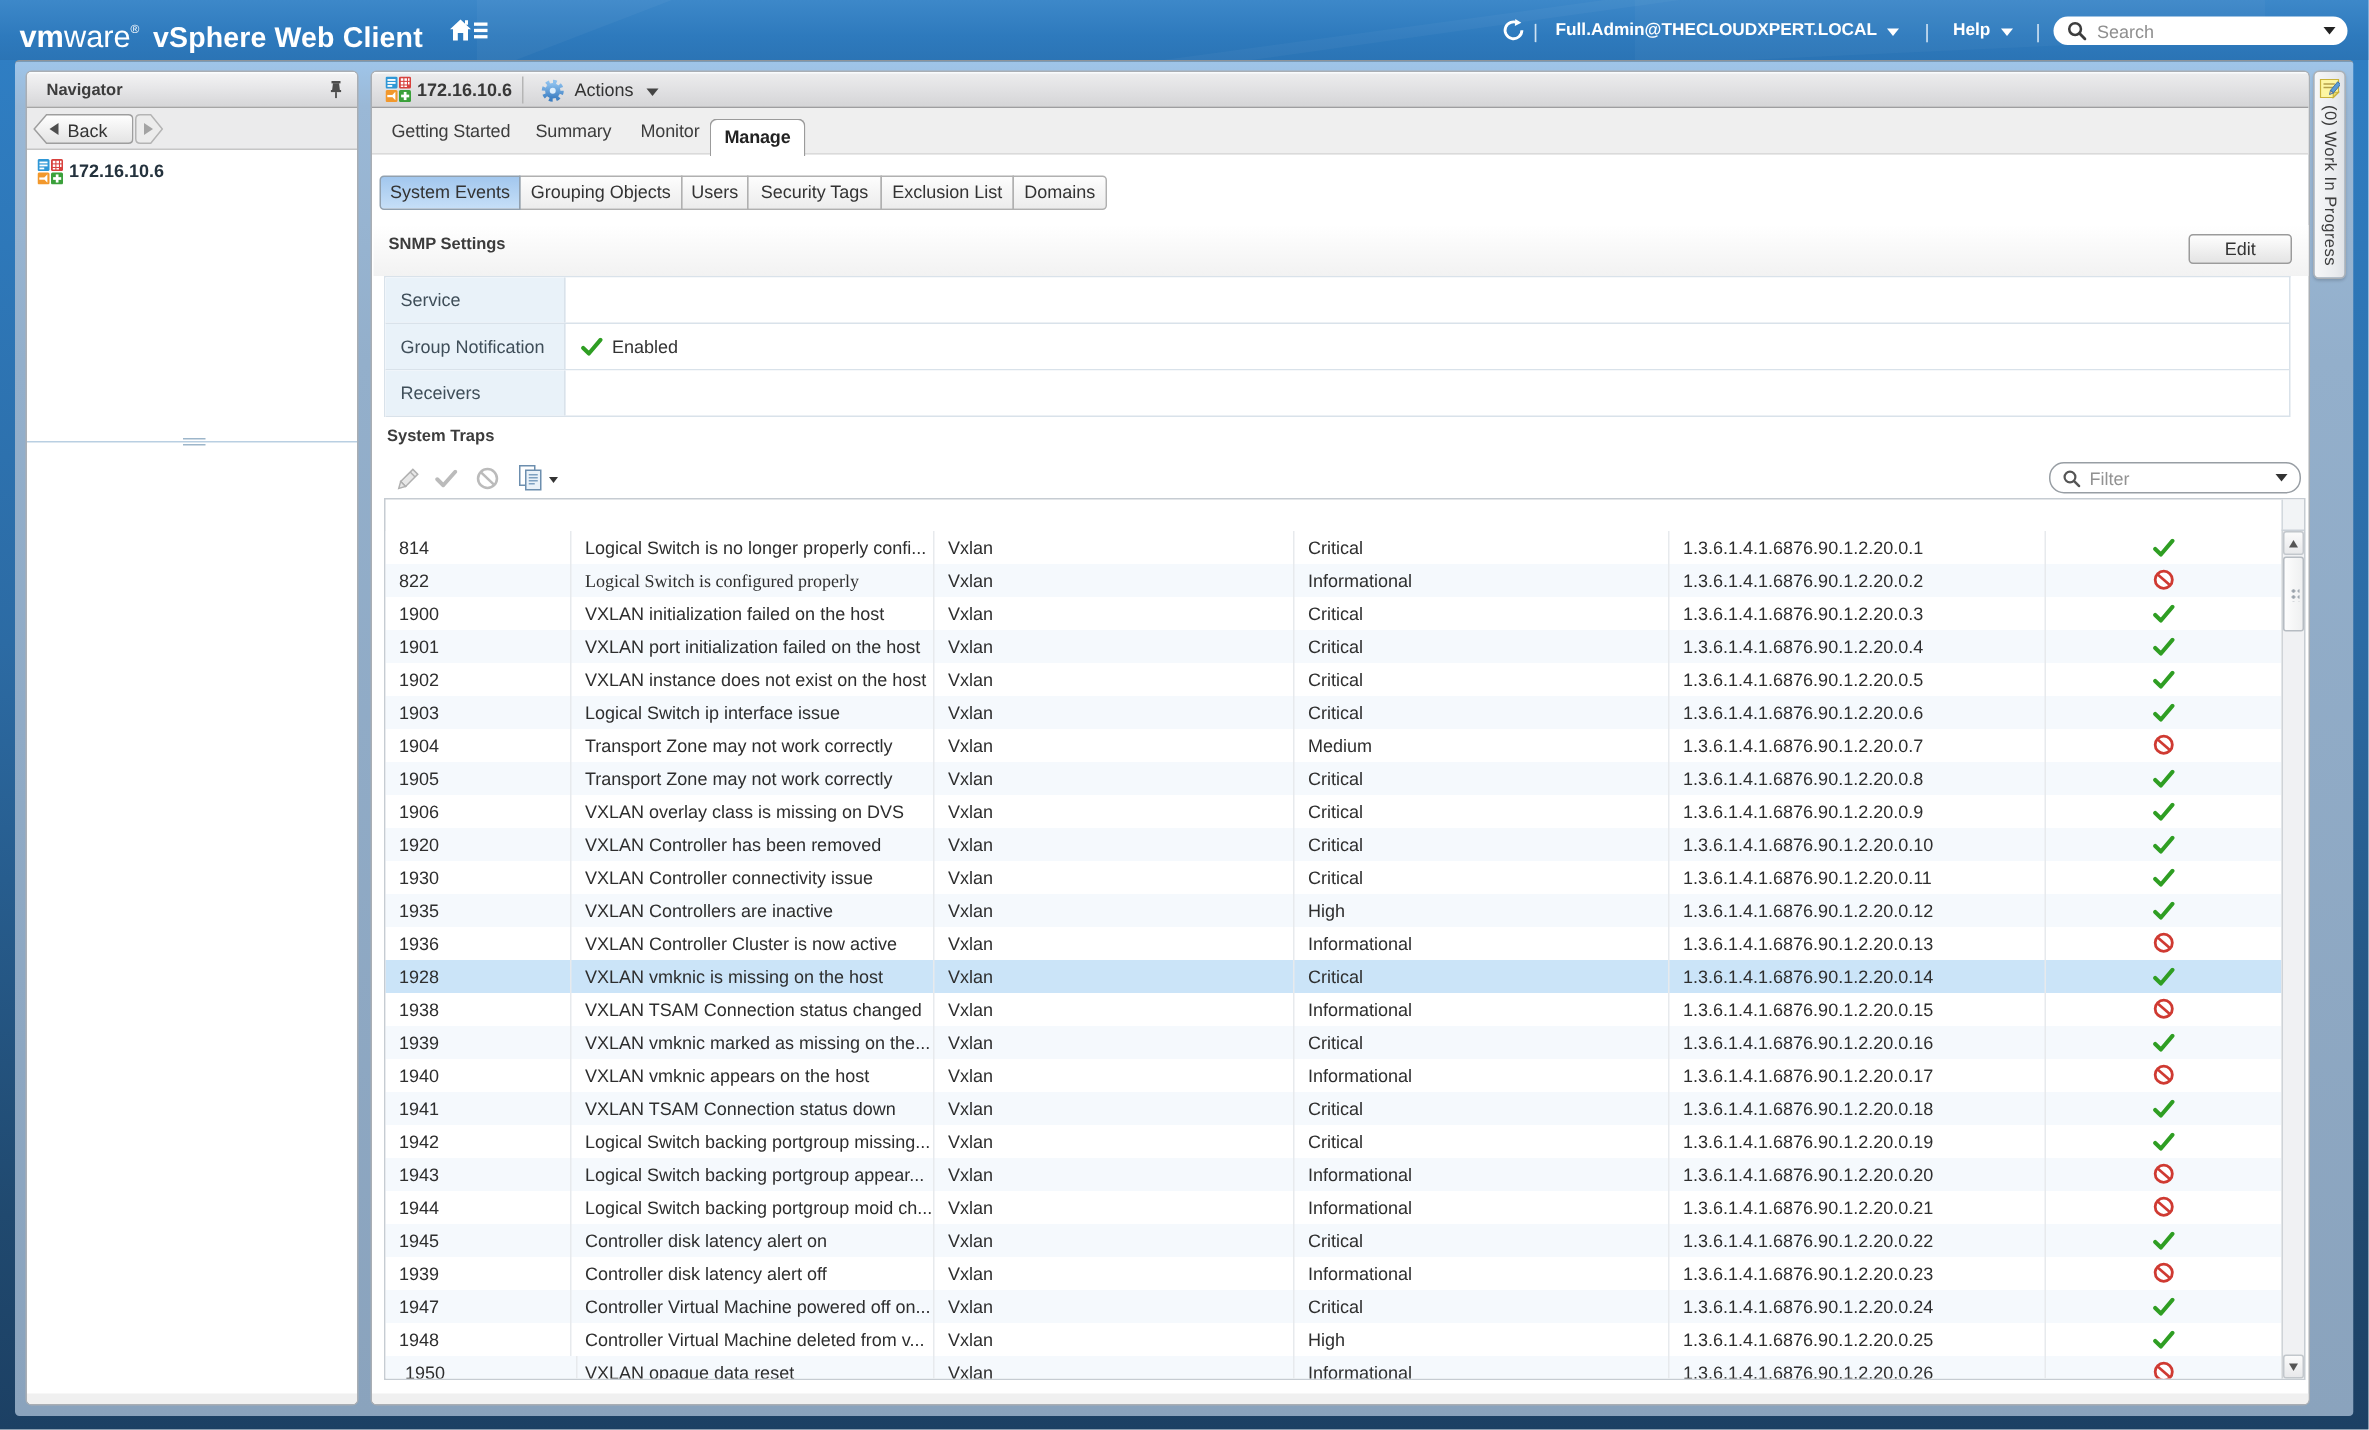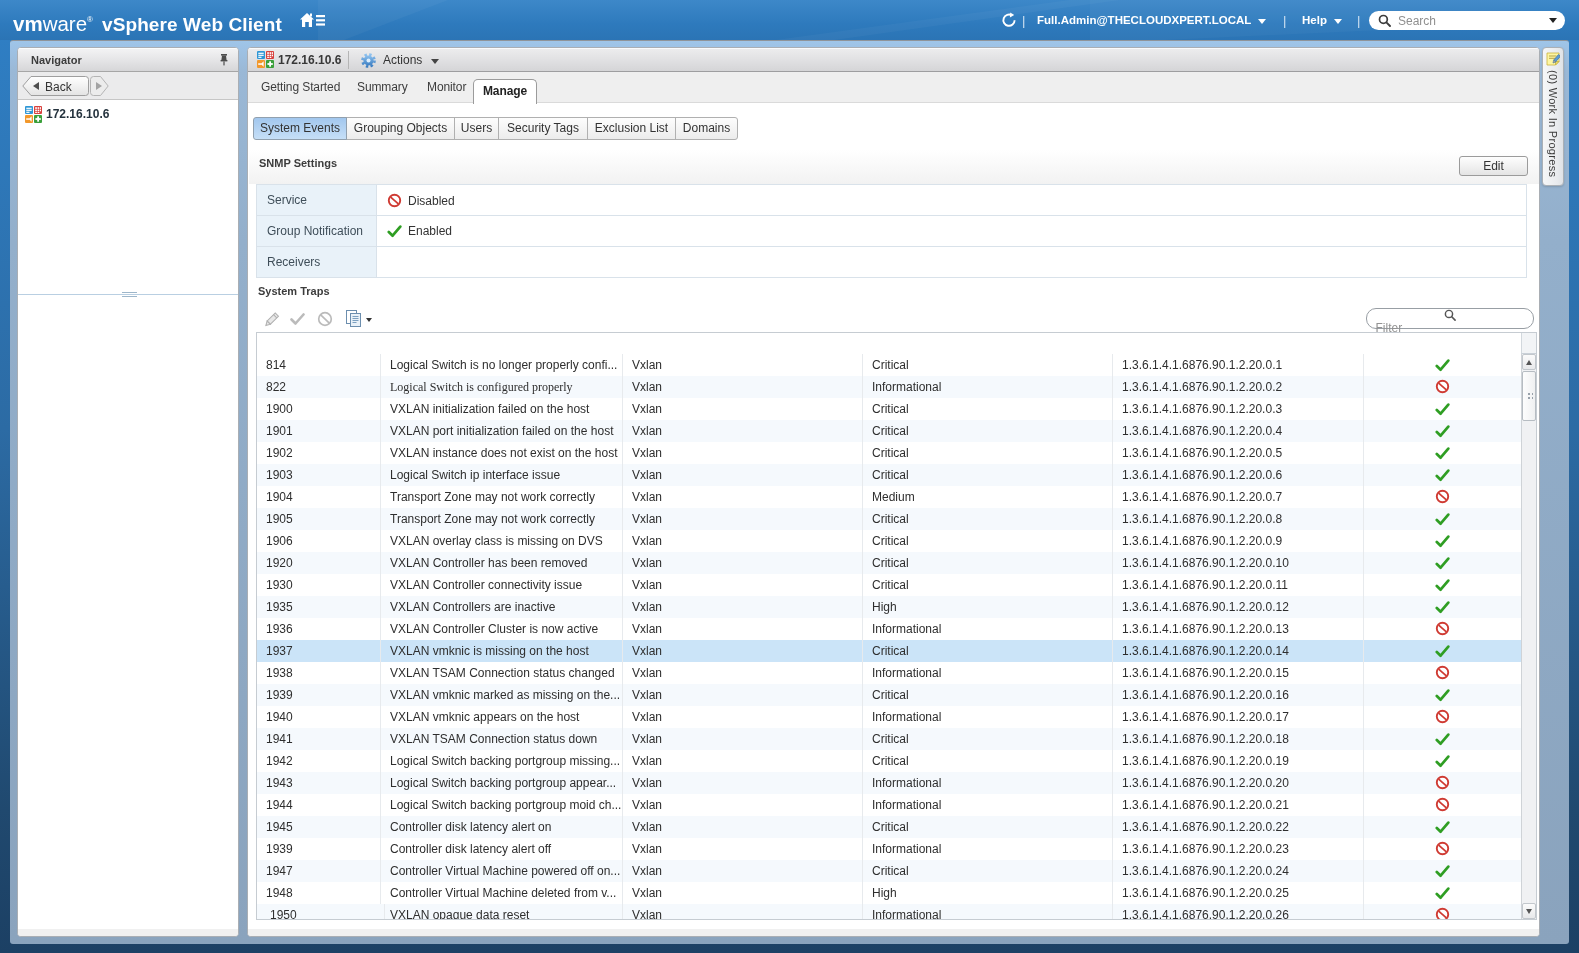--- a/index.html
+++ b/index.html
@@ -91,21 +91,21 @@
   .set-row { position:relative; height:31px; border-bottom:1px solid #d9e2ea; background:#fff; }
   .set-row .lab { position:absolute; left:0; top:0; width:120px; height:100%; background:#e9f2f9; border-right:1px solid #d9e2ea;
                   font-size:12px; color:#3f4e59; padding:8px 0 0 10px; }
   .set-row .val { position:absolute; left:121px; top:0; right:0; height:100%; padding:8px 0 0 9px; font-size:12px; color:#333; }
   .set-row .val .ic { vertical-align:-3px; margin-right:6px; }
 
   
   .toolbar-ico { position:absolute; cursor:default; }
   .copy-caret { position:absolute; width:0; height:0; border-left:3.5px solid transparent; border-right:3.5px solid transparent; border-top:4.5px solid #333; }
   .filterbox { position:absolute; left:1118px; top:260px; width:168px; height:21px; background:#fff; border:1px solid #989ea4; border-radius:10px;
-               display:flex; align-items:center; padding:0 8px 0 8px;flex-direction:column; }
+               display:flex; align-items:center; padding:0 8px 0 8px; }
   .filterbox input { border:none; outline:none; flex:1; font-size:12px; color:#333; font-family:"Liberation Sans",sans-serif; background:transparent; min-width:0; margin-left:6px; }
   .filterbox input::placeholder { color:#929292; }
 
   
   .grid { position:absolute; left:8px; top:284px; width:1281px; height:588px; border:1px solid #c6ccd2; background:#fff; }
   .ghead { position:absolute; left:0; top:0; width:1264px; height:21px; background:linear-gradient(180deg,#f7f8fa,#eef1f3); border-bottom:1px solid #c9d0d7; }
   .ghead .hcell { position:absolute; top:0; height:20px; line-height:20px; font-size:11.5px; color:#5b646d; padding-left:9px; border-right:1px solid #d2d8dd; cursor:pointer; white-space:nowrap; overflow:hidden; }
   .ghead-fill { position:absolute; right:0; top:0; width:15px; height:21px; background:#f2f4f6; border-bottom:1px solid #c9d0d7; border-left:1px solid #d2d8dd; }
   .gbody { position:absolute; left:0; top:21px; width:1264px; height:565px; overflow:hidden; }
   .grow { position:relative; height:22px; background:#fff; cursor:pointer; white-space:nowrap; }
@@ -308,24 +308,20 @@
       </div>
 
     <div class="sec-strip">
       <span class="sec-title" style="top:7px;">SNMP Settings</span>
     </div>
     <div class="edit-btn">Edit</div>
 
     <div class="settings" id="settings">
         <div class="set-row">
           <div class="lab">Service</div>
-          <div class="val"><span class="ic"><svg width="15" height="15" viewBox="0 0 16 16">
-                <circle cx="8" cy="8" r="6.1" fill="#fff" stroke="#cf3a32" stroke-width="2"></circle>
-                <line x1="3.9" y1="4.4" x2="12.1" y2="11.6" stroke="#cf3a32" stroke-width="1.9"></line>
-              </svg></span><span>Disabled</span></div>
         </div>
         <div class="set-row">
           <div class="lab">Group Notification</div>
           <div class="val"><span class="ic"><svg width="15" height="13" viewBox="0 0 15 13">
                 <path d="M1.8 7 L5.6 10.7 L13.3 1.6" fill="none" stroke="#2f9e23" stroke-width="2.7" stroke-linecap="round" stroke-linejoin="round"></path>
               </svg></span><span>Enabled</span></div>
         </div>
         <div class="set-row">
           <div class="lab">Receivers</div>
           <div class="val"><span></span></div>
@@ -499,21 +495,21 @@
             <div class="gcell" style="left: 124px; width: 242px;">VXLAN Controller Cluster is now active</div>
             <div class="gcell" style="left: 366px; width: 240px;">Vxlan</div>
             <div class="gcell" style="left: 606px; width: 250px;">Informational</div>
             <div class="gcell" style="left: 856px; width: 251px;">1.3.6.1.4.1.6876.90.1.2.20.0.13</div>
             <div class="gcell cicon" style="left: 1107px; width: 157px; border-right: none;"><svg width="15" height="15" viewBox="0 0 16 16">
                 <circle cx="8" cy="8" r="6.1" fill="#fff" stroke="#cf3a32" stroke-width="2"></circle>
                 <line x1="3.9" y1="4.4" x2="12.1" y2="11.6" stroke="#cf3a32" stroke-width="1.9"></line>
               </svg></div>
           </div>
           <div class="grow sel">
-            <div class="gcell" style="left: 0px; width: 124px;">1937</div>
+            <div class="gcell" style="left: 0px; width: 124px;">1928</div>
             <div class="gcell" style="left: 124px; width: 242px;">VXLAN vmknic is missing on the host</div>
             <div class="gcell" style="left: 366px; width: 240px;">Vxlan</div>
             <div class="gcell" style="left: 606px; width: 250px;">Critical</div>
             <div class="gcell" style="left: 856px; width: 251px;">1.3.6.1.4.1.6876.90.1.2.20.0.14</div>
             <div class="gcell cicon" style="left: 1107px; width: 157px; border-right: none;"><svg width="15" height="13" viewBox="0 0 15 13">
                 <path d="M1.8 7 L5.6 10.7 L13.3 1.6" fill="none" stroke="#2f9e23" stroke-width="2.7" stroke-linecap="round" stroke-linejoin="round"></path>
               </svg></div>
           </div>
           <div class="grow">
             <div class="gcell" style="left: 0px; width: 124px;">1938</div>

